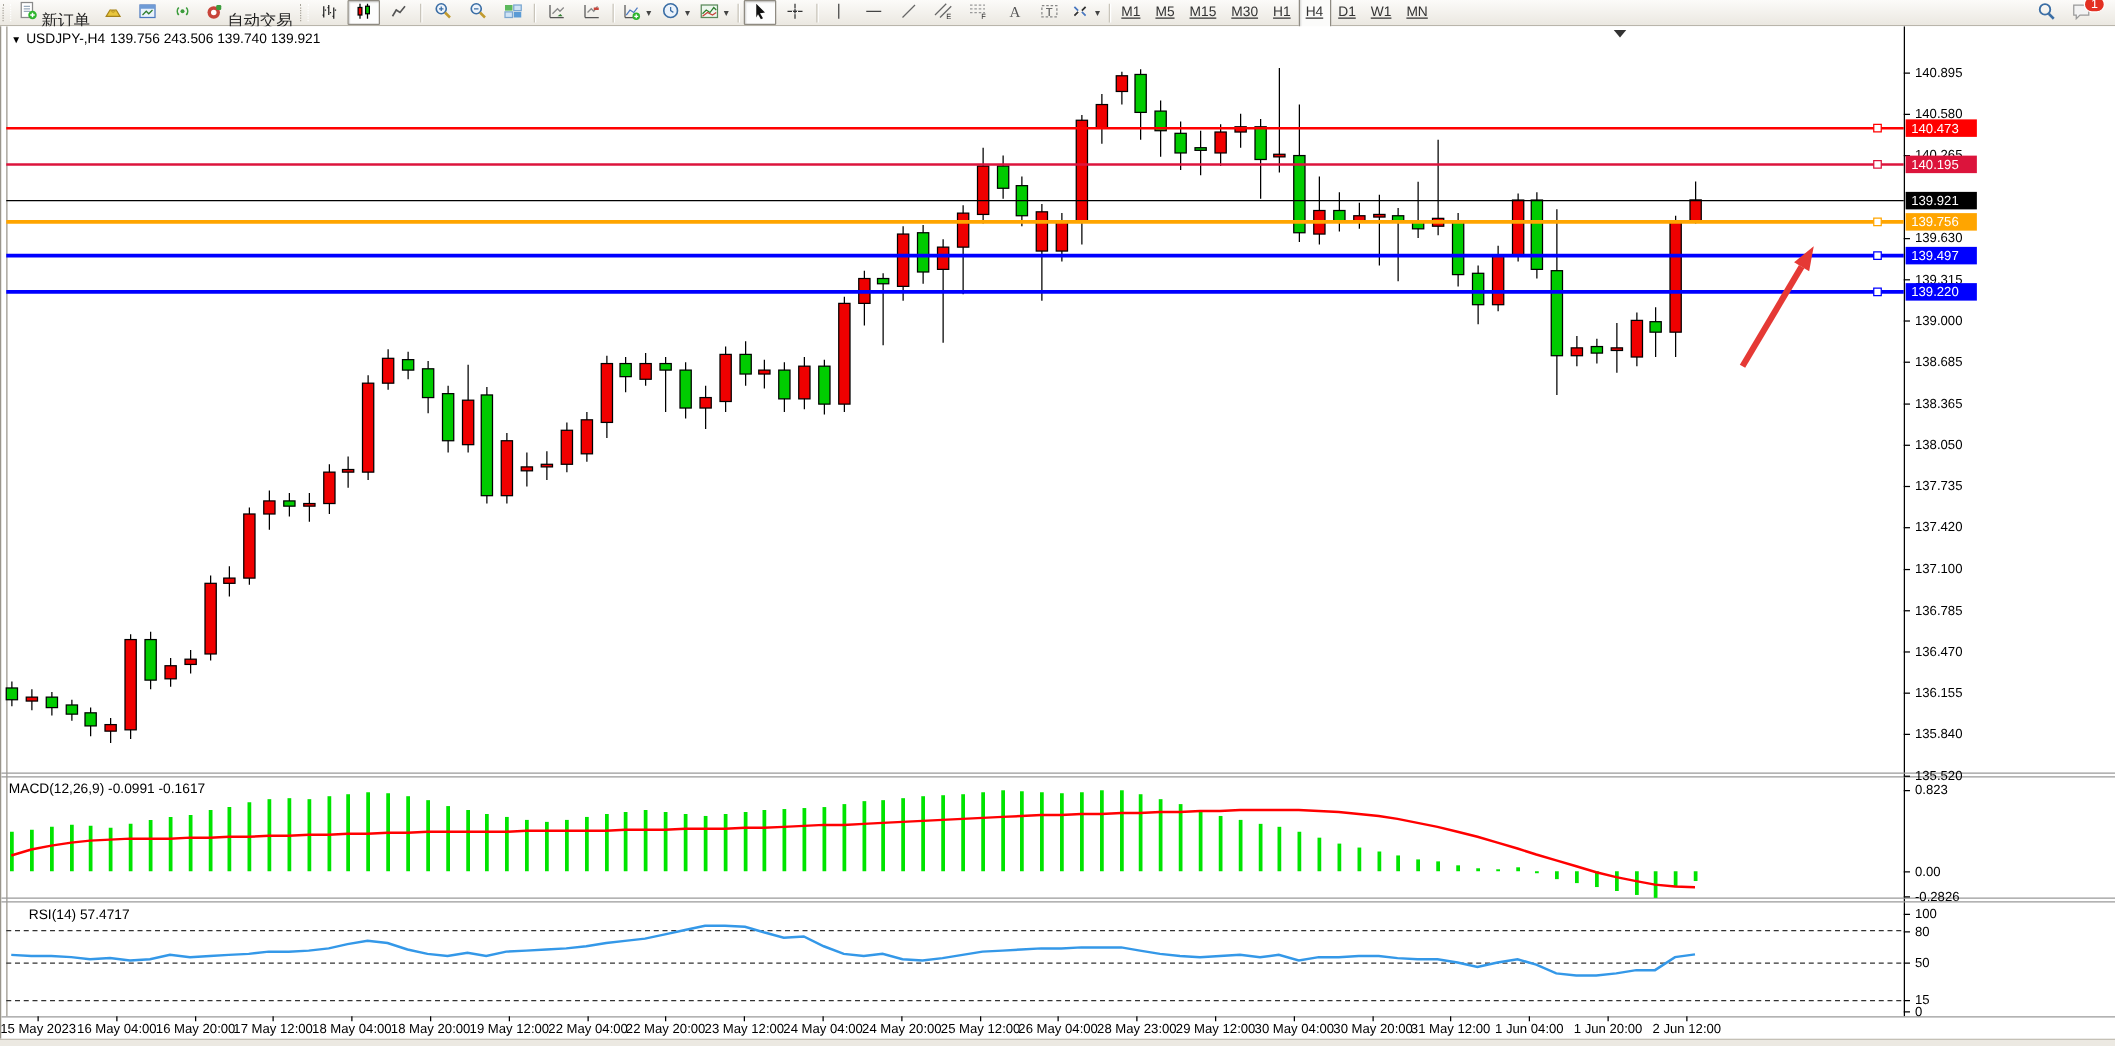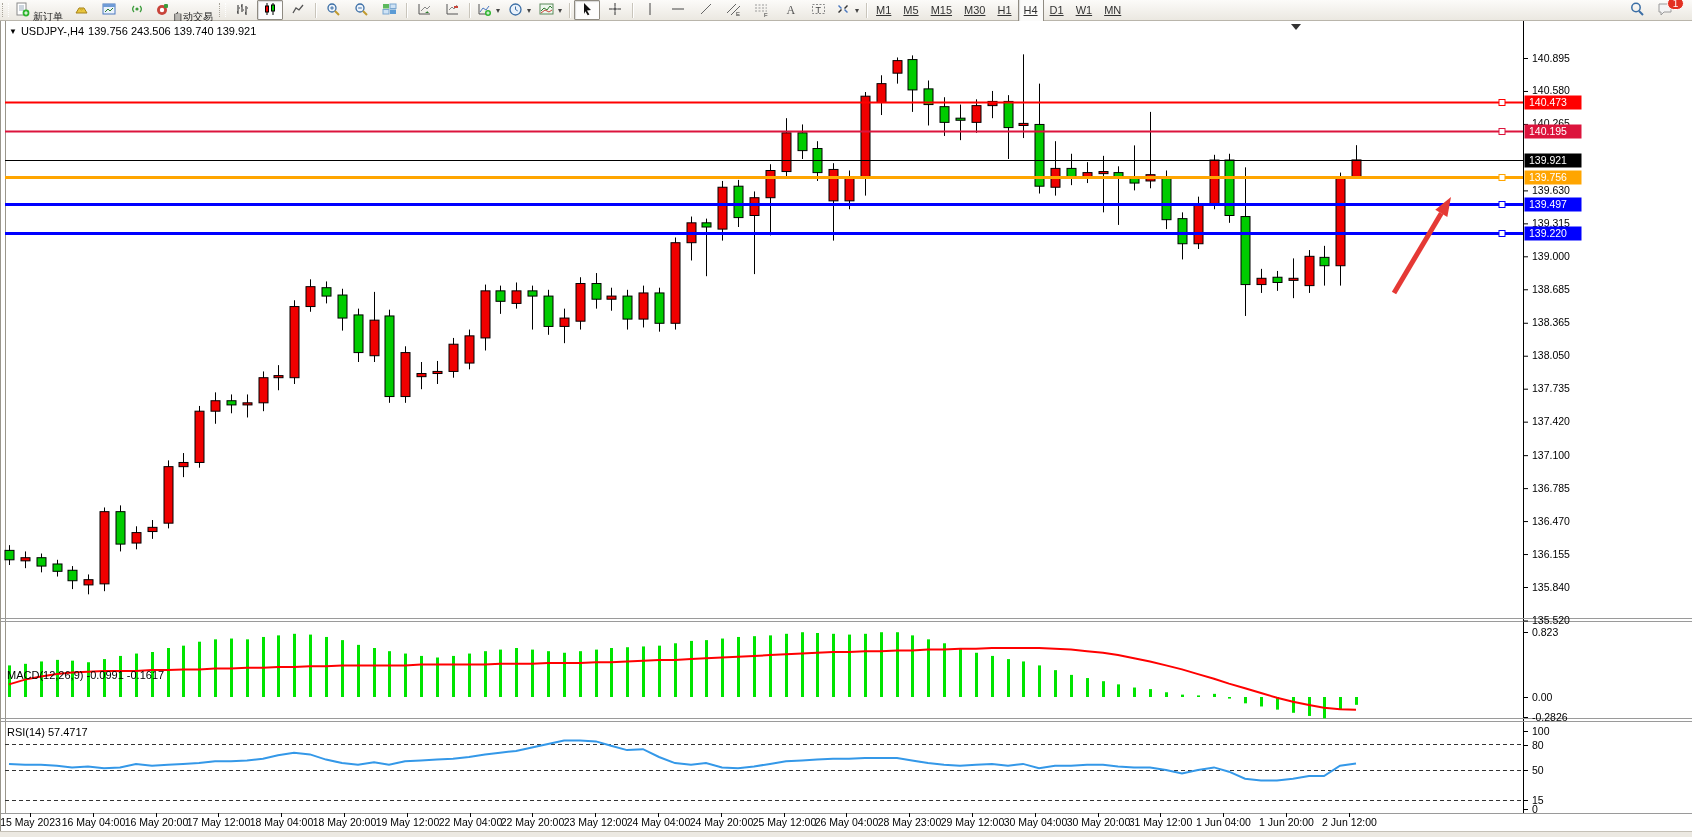--- a/index.html
+++ b/index.html
@@ -5,35 +5,35 @@
   html,body{margin:0;padding:0;background:#ece9e2;font-family:"Liberation Sans","DejaVu Sans",sans-serif;}
   #app{position:relative;width:1692px;height:837px;overflow:hidden;background:#fff;}
   
   #toolbar{position:absolute;left:0;top:0;width:1692px;height:20px;
     background:linear-gradient(#fcfbf9,#ebe8e1);border-bottom:1px solid #b9b5ab;
     display:flex;align-items:center;font-size:11px;color:#222;user-select:none;}
   .grip{width:5px;height:14px;margin:0 2px;border-left:1px dotted #a8a49a;border-right:1px dotted #fff;}
   .tb-btn{height:18px;min-width:20px;padding:0 2px;margin:0 1px;display:inline-flex;align-items:center;justify-content:center;gap:3px;border:1px solid transparent;border-radius:1px;cursor:default;}
   .tb-btn.active{border:1px solid #8f8b82;background:#fdfdfd;box-shadow:inset 1px 1px 1px rgba(0,0,0,.15);}
   .tb-sep{width:1px;height:15px;background:#c9c5bb;margin:0 3px;box-shadow:1px 0 0 #fff;}
-  .tb-label{font-size:10px;white-space:nowrap;margin-top:13px;}
+  .tb-label{font-size:13px;white-space:nowrap;margin-top:13px;}
   .tf-btn{height:17px;padding:16px 5px;margin:0;display:inline-flex;align-items:center;font-size:11px;color:#333;border:1px solid transparent;text-decoration:underline;}
   .tf-btn.active{border:1px solid #8f8b82;background:#fbfbfa;box-shadow:inset 1px 1px 1px rgba(0,0,0,.12);}
   .caret{font-size:8px;color:#444;margin-left:1px;}
   .spacer{flex:1;}
   .chat-wrap{position:relative;margin-right:14px;}
   .badge{position:absolute;top:-4px;right:-7px;background:#e33022;color:#fff;border-radius:8px;font-size:10px;line-height:11px;min-width:11px;height:11px;text-align:center;padding:0 2px;border:1px solid #fff;}
   
   #chart-area{position:absolute;left:0;top:21px;width:1692px;height:810px;background:#fff;border-left:1px solid #9a968c;}
   #chart-svg{position:absolute;left:0;top:0;}
   .float-label{position:absolute;font-size:11px;color:#000;white-space:nowrap;}
   #symbol-title{left:8px;top:4px;display:flex;align-items:center;gap:4px;}
   #symbol-title .tri{font-size:8px;color:#000;}
-  #macd-label{left:6px;top:604px;margin-top:44px;}
-  #rsi-label{left:6px;top:705px;}
+  #macd-label{left:6px;top:604px;}
+  #rsi-label{left:6px;top:705px;padding-left:16px;}
   #bottom-strip{position:absolute;left:0;top:831px;width:1692px;height:6px;background:#ece9e2;border-top:1px solid #c4c0b6;}
 </style>
 </head>
 <body>
 
 <div id="app">
 
   <div id="toolbar">
     <div class="grip"></div>
 

